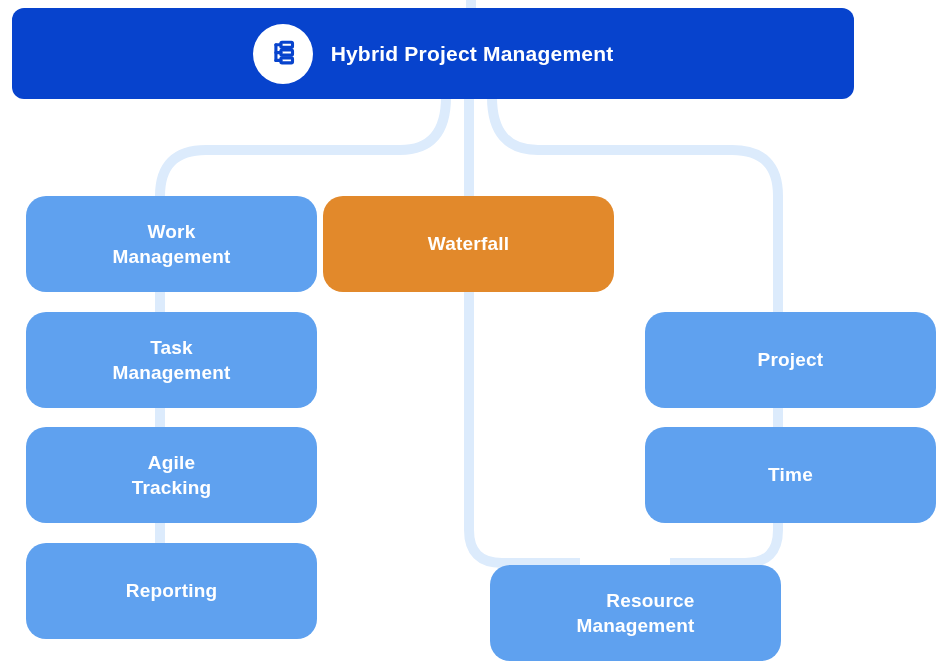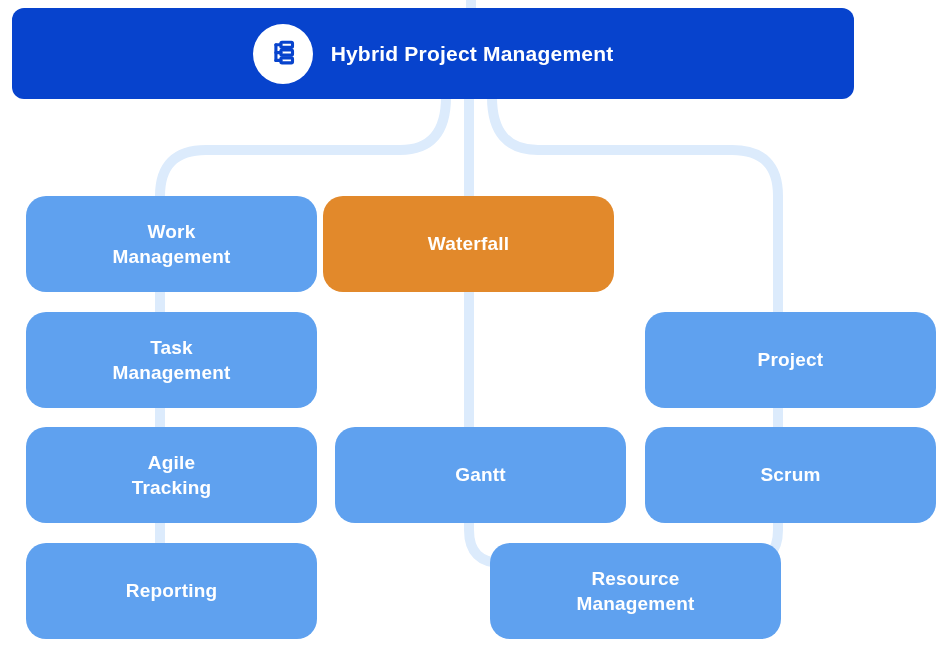--- a/index.html
+++ b/index.html
@@ -29,21 +29,21 @@
     font-weight:bold;
     font-size:19px;
     line-height:1.32;
     white-space:pre-line;
     letter-spacing:.2px;
   }
   .blue{background:var(--node-blue);margin-left:12px;}
   .orange{background:var(--node-orange);}
   .c0{left:14px;} .c1{left:323px;} .c2{left:633px;}
   .r0{top:196px;} .r1{top:312px;} .r2{top:427px;} .r3{top:543px;}
-  .shared{left:478px;top:543px;}
+  .shared{left:478px;top:565px;text-align:right;}
   #header{
     position:absolute;left:12px;top:8px;width:842px;height:91px;
     background:var(--header-bg);
     border-radius:12px;
     display:flex;align-items:center;justify-content:center;gap:18px;
     color:var(--text);
   }
   #header .title{font-size:21px;font-weight:bold;letter-spacing:.2px;}
   .icon-circle{
     width:60px;height:60px;border-radius:50%;
@@ -81,21 +81,20 @@
 
   <div class="node blue c0 r0">Work
 Management</div>
   <div class="node blue c0 r1">Task
 Management</div>
   <div class="node blue c0 r2">Agile
 Tracking</div>
   <div class="node blue c0 r3">Reporting</div>
 
   <div class="node orange c1 r0">Waterfall</div>
-  <div class="node blue c1 r2">Gantt</div>
 
   <div class="node blue c2 r1">Project</div>
-  <div class="node blue c2 r2">Scrum</div>
+  <div class="node blue c2 r2">Time</div>
 
   <div class="node blue shared">Resource
 Management</div>
 
 </div>
 
 </body></html>

